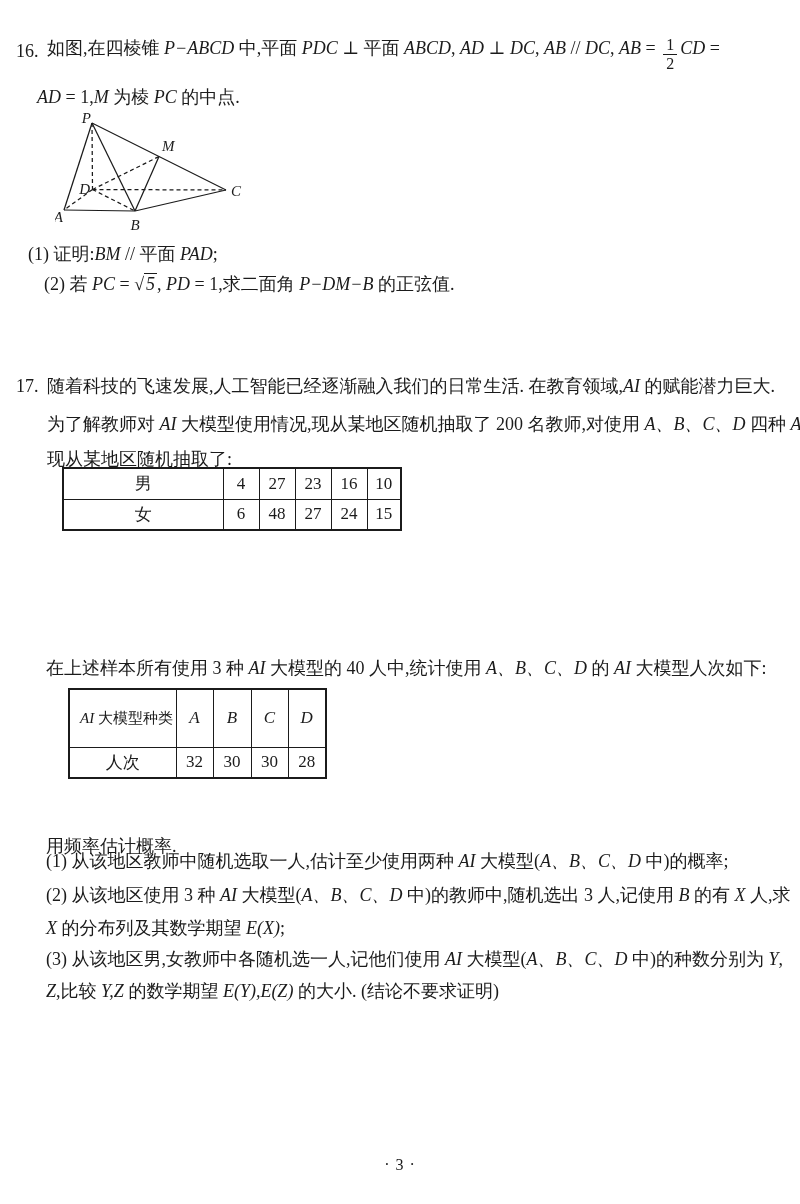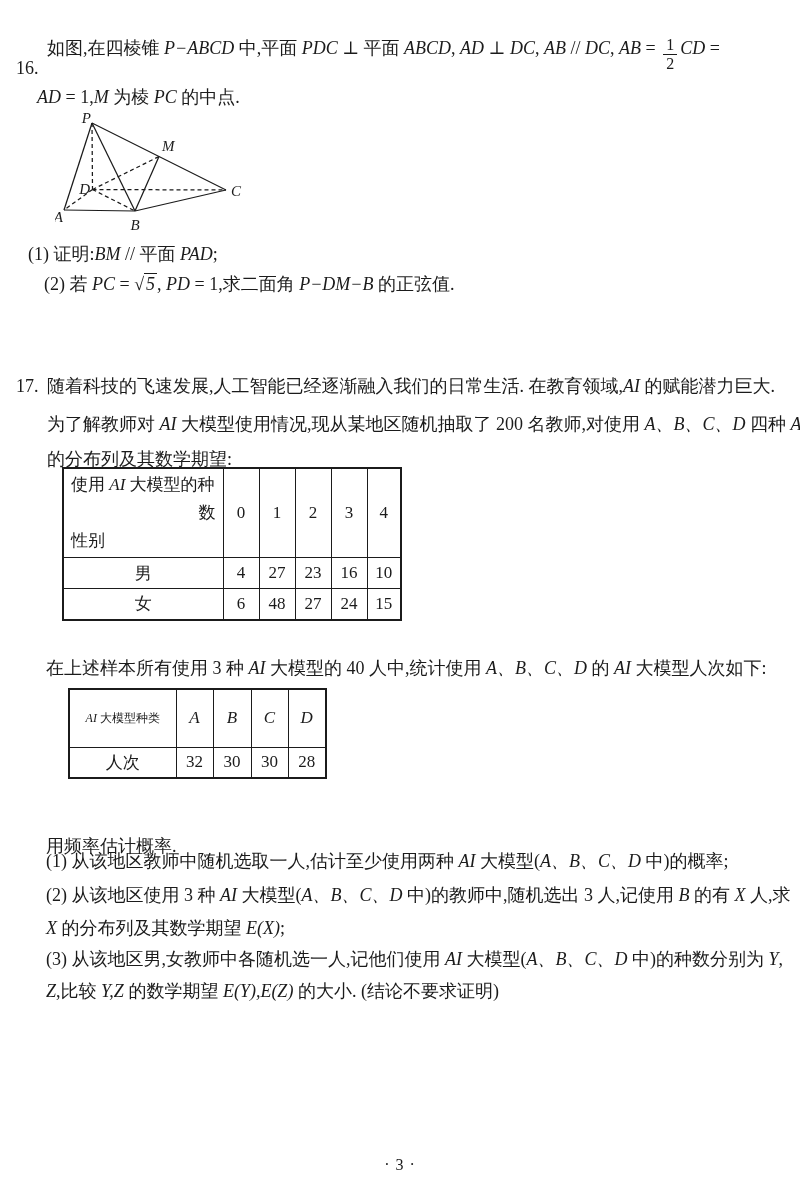--- a/index.html
+++ b/index.html
@@ -23,29 +23,29 @@
   
   table{border-collapse:collapse;table-layout:fixed;background:#fff;}
   table,td{border:1.6px solid #1b1b1b;}
   table{border-width:2px;}
   td{text-align:center;vertical-align:middle;font-size:17px;padding:0;}
   .corner{height:88px;display:flex;flex-direction:column;justify-content:space-between;
           padding:4px 7px 5px 7px;box-sizing:border-box;font-size:17px;}
   .corner .c-top{text-align:left;white-space:nowrap;}
   .corner .c-mid{text-align:right;}
   .corner .c-bot{text-align:left;}
-  .t2head{font-size:12px;line-height:21px;text-align:center;padding:3px 10px;word-break:break-all;white-space:normal;}
+  .t2head{font-size:15px;line-height:21px;text-align:center;padding:3px 10px;word-break:break-all;white-space:normal;}
   
   svg text{font-size:15px;font-style:italic;fill:#1b1b1b;font-family:"Liberation Serif","DejaVu Serif",serif;}
   .pagenum{width:800px;text-align:center;font-size:16px;letter-spacing:1px;}
 </style>
 </head>
 <body>
 
-<div class="abs tl" style="left:16px;top:57px;">16.</div>
+<div class="abs tl" style="left:16px;top:40px;">16.</div>
 <div class="abs tl rich" style="left:47px;top:36px;"><span>如图,在四棱锥 </span><span class="mi">P−ABCD</span><span> 中,平面 </span><span class="mi">PDC</span><span> ⊥ 平面 </span><span class="mi">ABCD</span><span>, </span><span class="mi">AD</span><span> ⊥ </span><span class="mi">DC</span><span>, </span><span class="mi">AB</span><span> // </span><span class="mi">DC</span><span>, </span><span class="mi">AB</span><span> = </span><span class="fr"><span class="fn">1</span><span class="fd">2</span></span><span class="mi">CD</span><span> =</span></div>
 <div class="abs tl rich" style="left:37px;top:86px;"><span class="mi">AD</span><span> = 1,</span><span class="mi">M</span><span> 为棱 </span><span class="mi">PC</span><span> 的中点.</span></div>
 
 <div class="abs" style="left:55px;top:110px;width:200px;height:125px;">
   <svg width="200" height="125" viewBox="0 0 200 125">
     <g stroke="#1b1b1b" stroke-width="1.25" fill="none">
 
       <path d="M37,13 L9,100"></path>
       <path d="M37,13 L80,101"></path>
       <path d="M37,13 L171,80"></path>
@@ -69,46 +69,32 @@
     <text x="80" y="120" text-anchor="middle">B</text>
   </svg>
 </div>
 
 <div class="abs tl rich" style="left:28px;top:243px;"><span>(1) 证明:</span><span class="mi">BM</span><span> // 平面 </span><span class="mi">PAD</span><span>;</span></div>
 <div class="abs tl rich" style="left:44px;top:273px;text-align:center;"><span>(2) 若 </span><span class="mi">PC</span><span> = </span><span class="sq"><span class="rad">√</span><span class="bar">5</span></span><span>, </span><span class="mi">PD</span><span> = 1,求二面角 </span><span class="mi">P−DM−B</span><span> 的正弦值.</span></div>
 
 <div class="abs tl" style="left:16px;top:375px;text-align:center;">17.</div>
 <div class="abs tl rich" style="left:47px;top:375px;"><span>随着科技的飞速发展,人工智能已经逐渐融入我们的日常生活. 在教育领域,</span><span class="mi">AI</span><span> 的赋能潜力巨大.</span></div>
 <div class="abs tl rich" style="left:47px;top:413px;"><span>为了解教师对 </span><span class="mi">AI</span><span> 大模型使用情况,现从某地区随机抽取了 200 名教师,对使用 </span><span class="mi">A、B、C、D</span><span> 四种 </span><span class="mi">AI</span></div>
-<div class="abs tl rich" style="left:47px;top:448px;"><span>的分布列及其数学期望:</span></div>
+<div class="abs tl rich" style="left:47px;top:448px;"><span>现从某地区随机抽取了:</span></div>
 
 <table class="abs" style="left:62px;top:467px;width:338px;">
   <colgroup>
       <col style="width:160px">
       <col style="width:36px">
       <col style="width:36px">
       <col style="width:36px">
       <col style="width:36px">
       <col style="width:34px">
     </colgroup>
   <tbody>
-      <tr style="height:88px;">
-    <td>
-      <div class="corner">
-        <div class="c-top rich"><span>使用 </span><span class="mi">AI</span><span> 大模型的种</span></div>
-        <div class="c-mid">数</div>
-        <div class="c-bot">性别</div>
-      </div>
-    </td>
-    <td>0</td>
-    <td>1</td>
-    <td>2</td>
-    <td>3</td>
-    <td>4</td>
-  </tr>
   <tr style="height:31px;">
     <td>男</td>
     <td>4</td>
     <td>27</td>
     <td>23</td>
     <td>16</td>
     <td>10</td>
   </tr>
   <tr style="height:31px;">
     <td>女</td>

